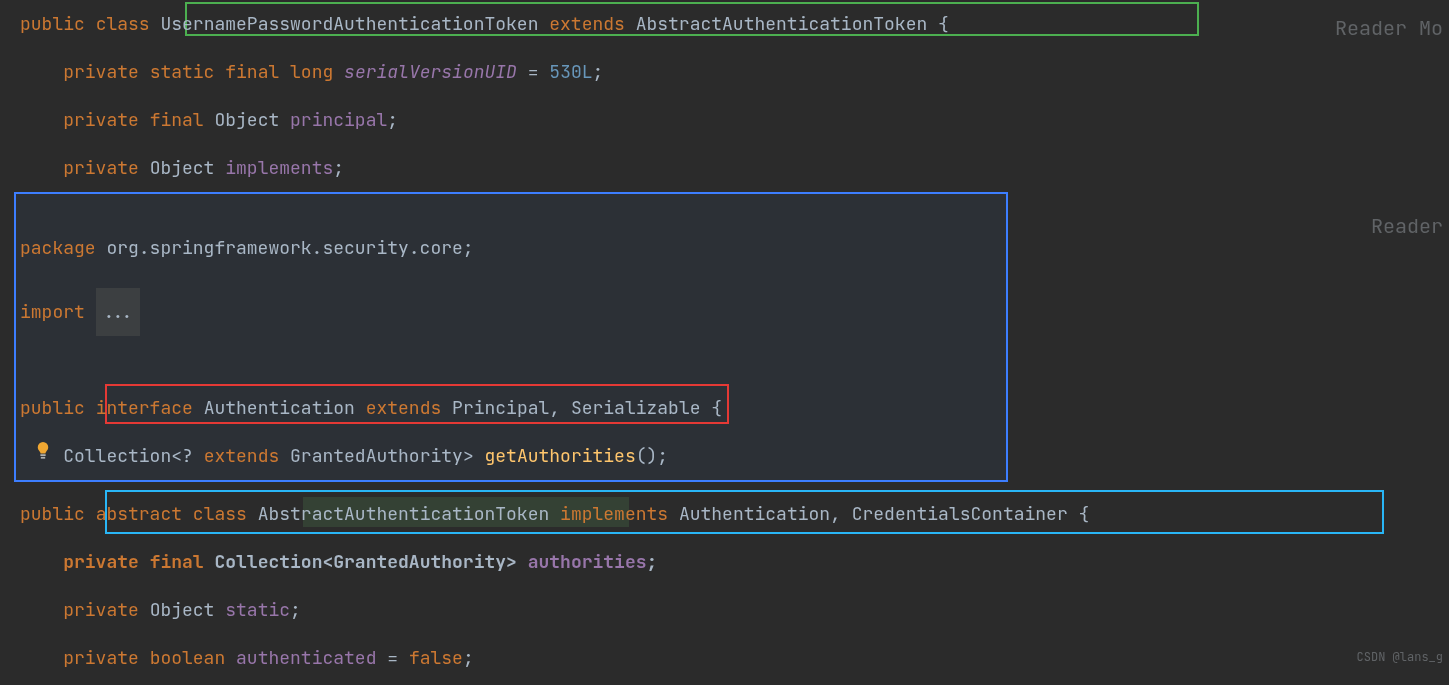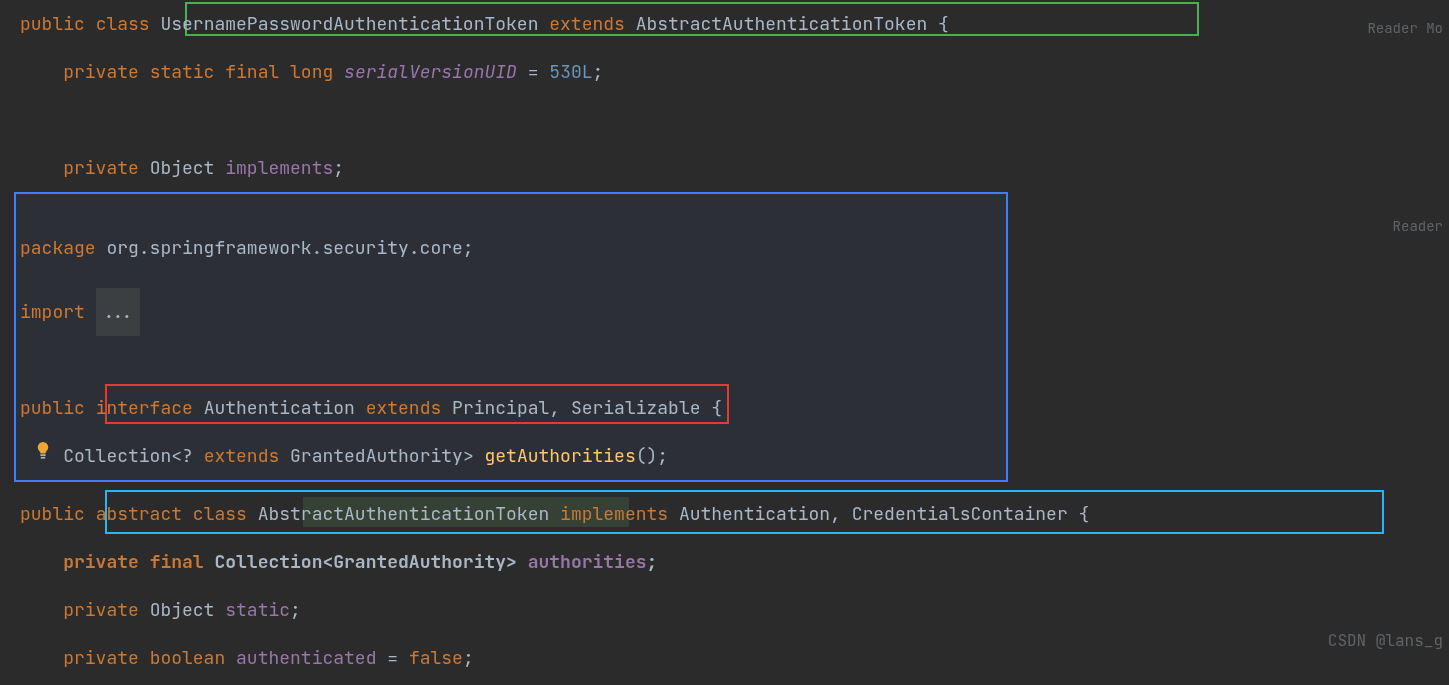--- a/index.html
+++ b/index.html
@@ -19,42 +19,43 @@
   .box{position:absolute;pointer-events:none;}
   .green{border:2px solid #4caf50;}
   .blue-big{border:2px solid #3d7eff;background:rgba(60,90,140,0.12);}
   .red{border:2px solid #e53935;}
   .cyan{border:2px solid #29b6f6;}
   .sel{position:absolute;background:#344134;}
 
   .bulb{position:absolute;left:36px;top:442px;width:14px;height:18px;}
   .bulb svg{display:block;}
 
-  .overlay{position:absolute;right:6px;color:#606366;font-size:14px;}
-  .watermark{position:absolute;right:6px;bottom:20px;color:#606366;font-size:16px;}
+  .overlay{position:absolute;right:6px;color:#606366;font-size:20px;}
+  .watermark{position:absolute;right:6px;bottom:4px;color:#606366;font-size:12px;}
   .ellipsis-box{display:inline-block;background:#3c3f41;color:#a9b7c6;padding:0 6px;}
 </style>
 </head>
 <body>
 
 <div class="editor">
 
   <div class="sel" style="left:303px;top:497px;width:326px;height:30px;"></div>
   <div class="box green" style="left:185px;top:2px;width:1010px;height:30px;"></div>
   <div class="box blue-big" style="left:14px;top:192px;width:990px;height:286px;"></div>
   <div class="box red" style="left:105px;top:384px;width:620px;height:36px;"></div>
   <div class="box cyan" style="left:105px;top:490px;width:1275px;height:40px;"></div>
 
   <div class="overlay" style="top:4px;">Reader Mo</div>
   <div class="overlay" style="top:202px;">Reader </div>
 
   <div class="line" style="top:0px;"><span class="kw">public</span> <span class="kw">class</span> <span class="type">UsernamePasswordAuthenticationToken</span> <span class="kw">extends</span> <span class="type">AbstractAuthenticationToken</span> <span class="punct">{</span></div>
 
   <div class="line" style="top:48px;">    <span class="kw">private</span> <span class="kw">static</span> <span class="kw">final</span> <span class="kw">long</span> <span class="field italic">serialVersionUID</span> <span class="punct">=</span> <span class="num">530L</span><span class="punct">;</span></div>
 
+  <div class="line" style="top:96px;">    <span class="kw">private</span> <span class="kw">final</span> <span class="type">Object</span> <span class="field">principal</span><span class="punct">;</span></div>
 
   <div class="line" style="top:144px;">    <span class="kw">private</span> <span class="type">Object</span> <span class="field">implements</span><span class="punct">;</span></div>
 
   <div class="line" style="top:192px;margin-top:32px;"><span class="kw">package</span> <span class="pkg">org.springframework.security.core</span><span class="punct">;</span></div>
 
   <div class="line" style="top:288px;"><span class="kw">import</span> <span class="ellipsis-box">...</span></div>
 
   <div class="line" style="top:384px;"><span class="kw">public</span> <span class="kw">interface</span> <span class="type">Authentication</span> <span class="kw">extends</span> <span class="type">Principal</span><span class="punct">,</span> <span class="type">Serializable</span> <span class="punct">{</span></div>
 
   <div class="line" style="top:432px;">    <span class="type">Collection</span><span class="punct">&lt;</span><span class="punct">?</span> <span class="kw">extends</span> <span class="type">GrantedAuthority</span><span class="punct">&gt;</span> <span class="method">getAuthorities</span><span class="punct">(</span><span class="punct">)</span><span class="punct">;</span></div>

